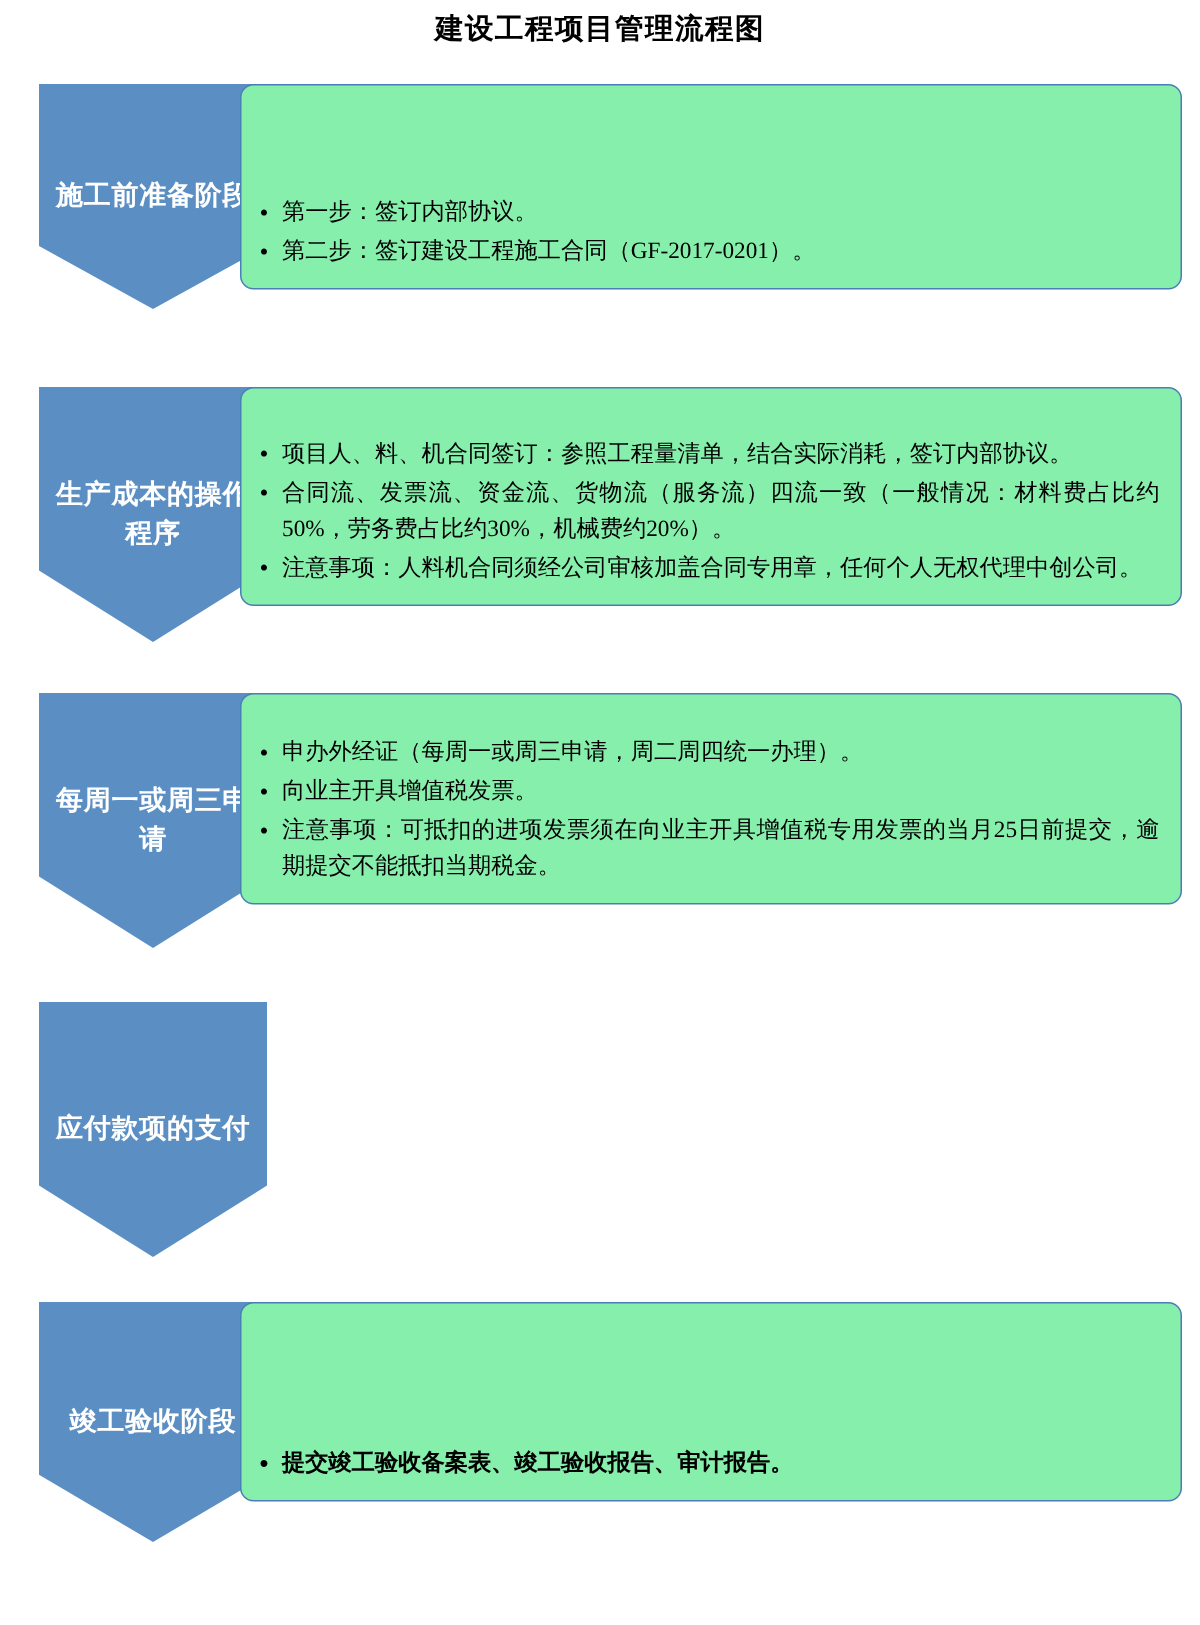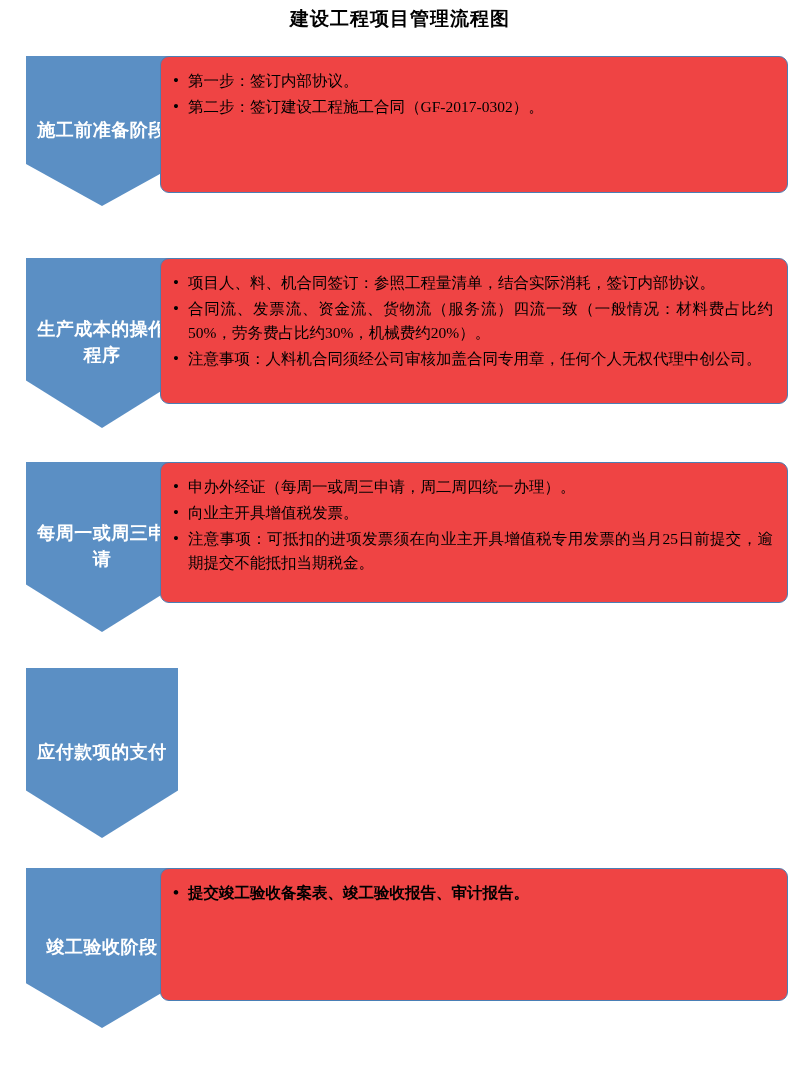--- a/index.html
+++ b/index.html
@@ -58,25 +58,25 @@
   }
 
   .stage-box {
     position: absolute;
     left: 160px;
     top: 0;
     width: 628px;
     box-sizing: border-box;
     border: 1.4px solid #4a7fb5;
     border-radius: 9px;
-    background: #ef4444;
+    background: #86efac;
     padding: 12px 14px 12px 10px;
     display: flex;
     flex-direction: column;
-    justify-content: flex-start;
+    justify-content: flex-end;
   }
 
   .bullet-list {
     margin: 0;
     padding: 0;
     list-style: none;
   }
   .bullet-item {
     position: relative;
     padding-left: 17px;
@@ -101,21 +101,21 @@
 </head>
 <body>
 
 <div id="diagram-title">建设工程项目管理流程图</div>
 
 <div class="stage-row" style="top:56px;height:150px;">
   <div class="stage-arrow" style="height:150px;">施工前准备阶段</div>
   <div class="stage-box" style="height:137px;">
     <ul class="bullet-list">
       <li class="bullet-item">第一步：签订内部协议。</li>
-      <li class="bullet-item">第二步：签订建设工程施工合同（GF-2017-0302）。</li>
+      <li class="bullet-item">第二步：签订建设工程施工合同（GF-2017-0201）。</li>
     </ul>
   </div>
 </div>
 
 <div class="stage-row" style="top:258px;height:170px;">
   <div class="stage-arrow" style="height:170px;">生产成本的操作程序</div>
   <div class="stage-box" style="height:146px;">
     <ul class="bullet-list">
       <li class="bullet-item">项目人、料、机合同签订：参照工程量清单，结合实际消耗，签订内部协议。</li>
       <li class="bullet-item">合同流、发票流、资金流、货物流（服务流）四流一致（一般情况：材料费占比约50%，劳务费占比约30%，机械费约20%）。</li>

